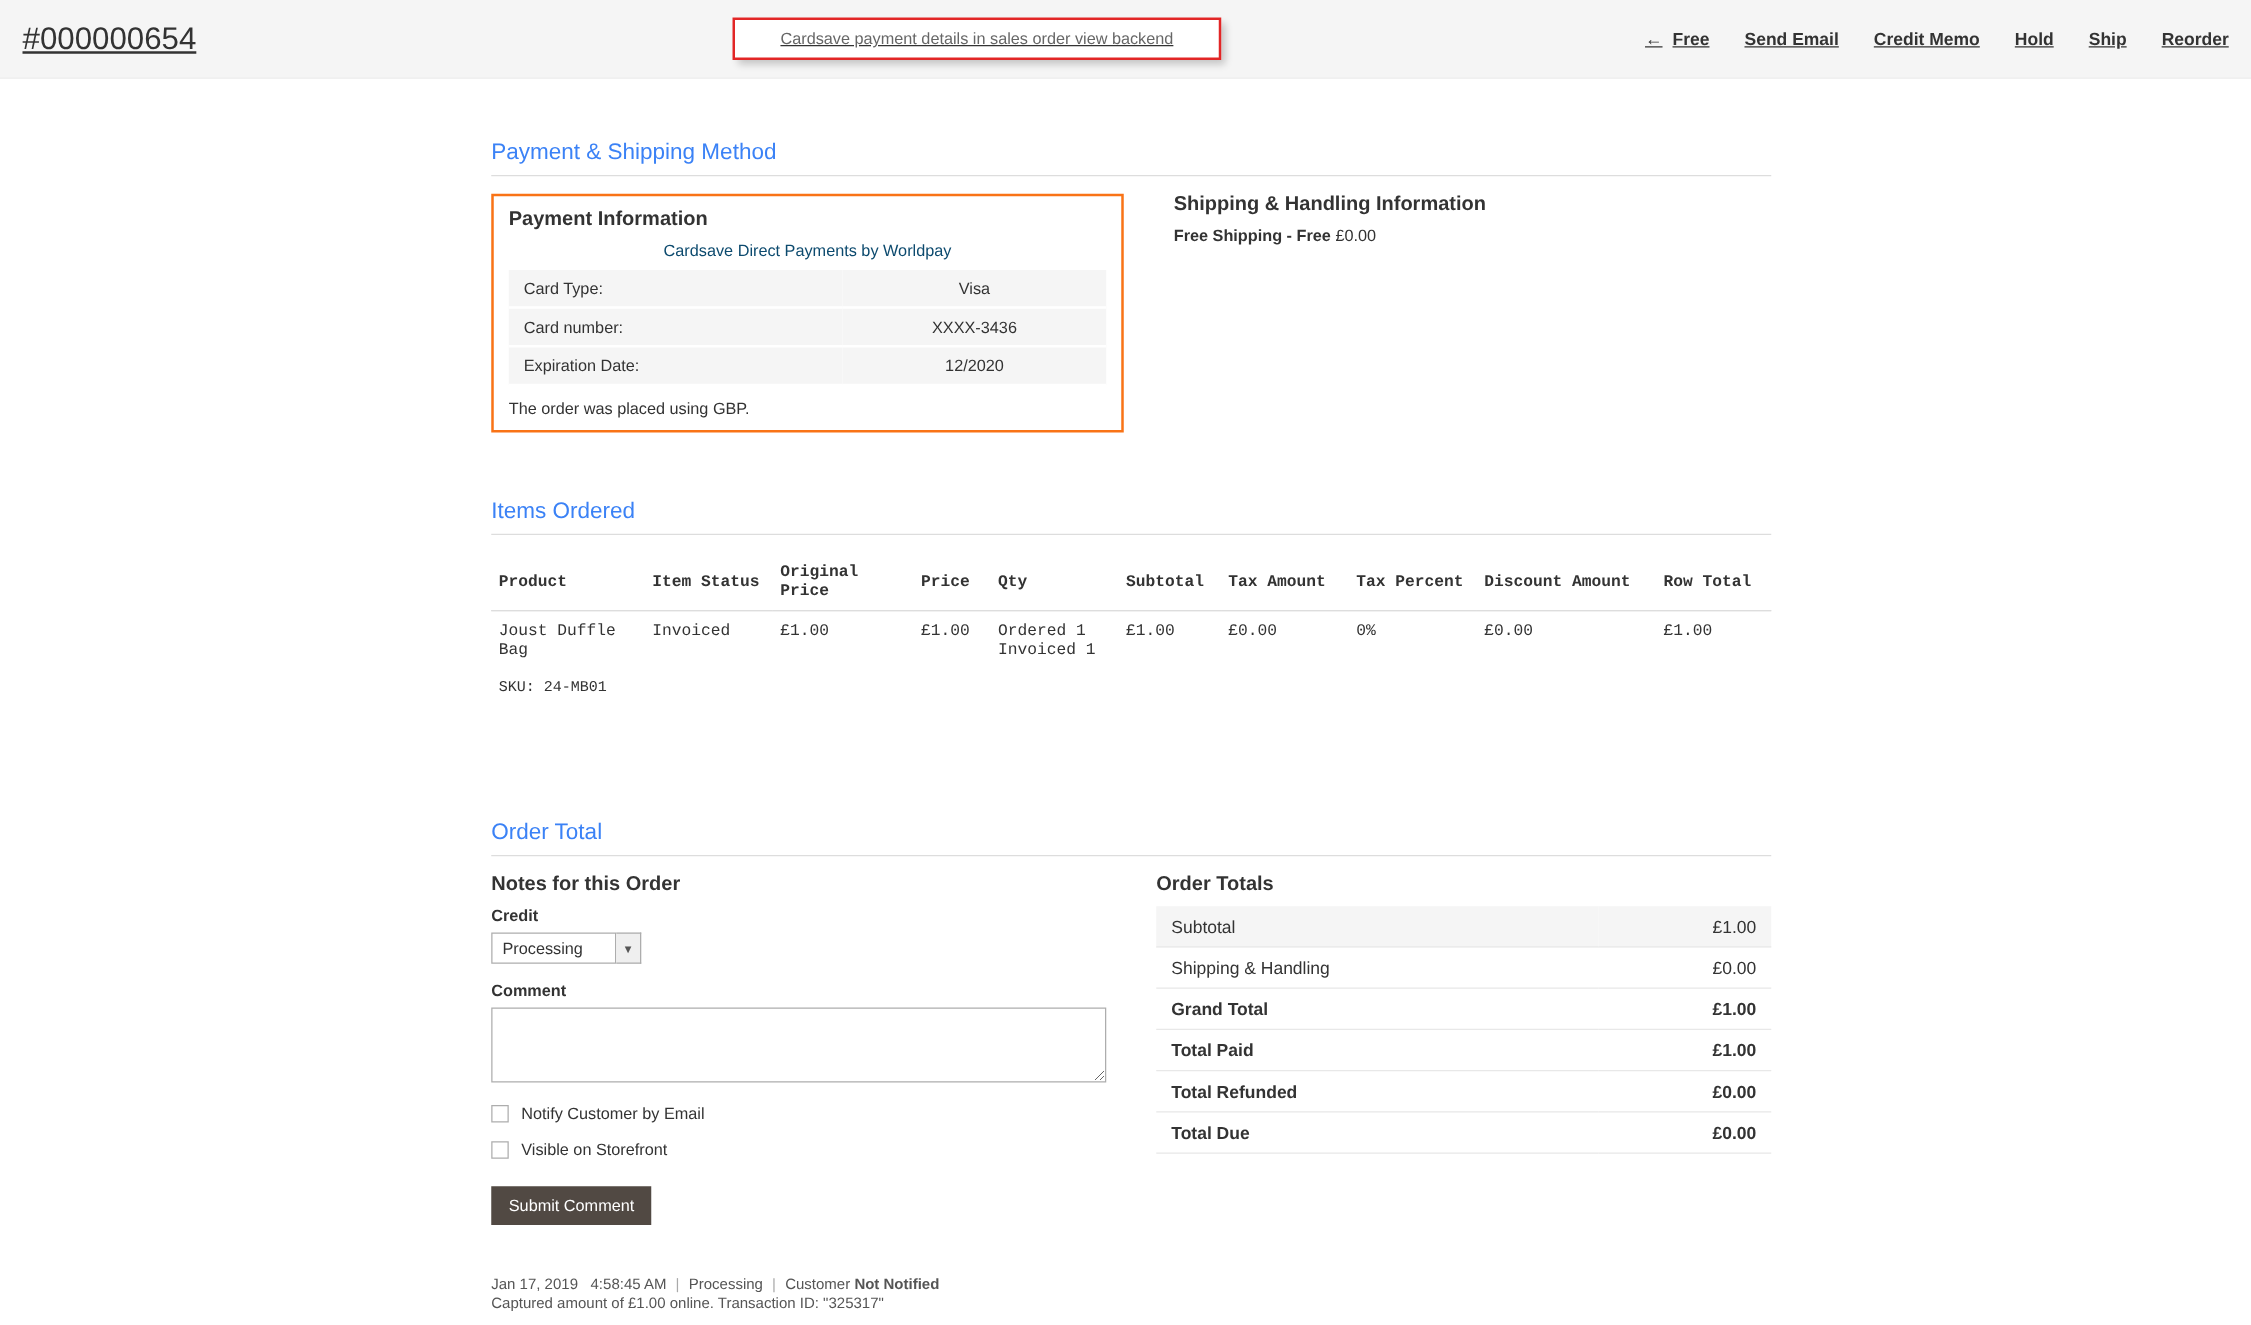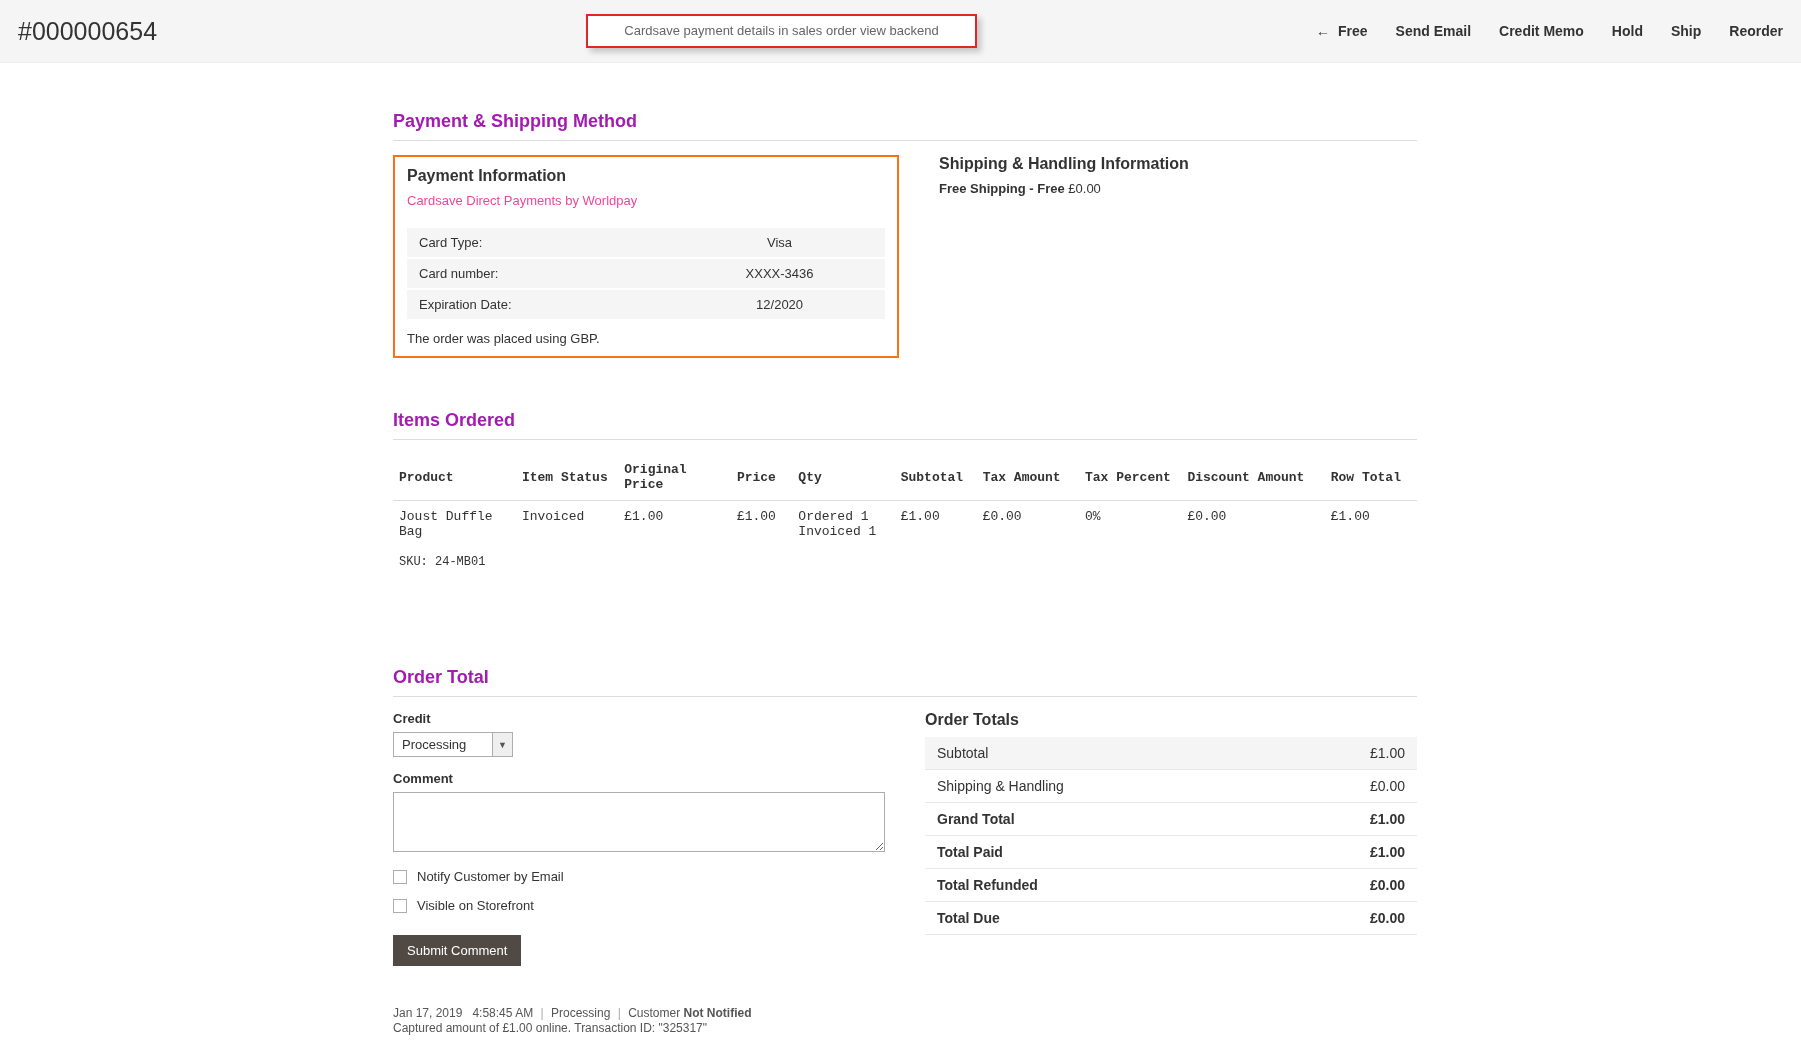--- a/index.html
+++ b/index.html
@@ -10,20 +10,21 @@
     color: #333;
     font-size: 13px;
   }
   .header {
     background: #f5f5f5;
     padding: 14px 18px;
     display: flex;
     align-items: center;
     justify-content: space-between;
     border-bottom: 1px solid #eee;
+    text-decoration: underline;
   }
   .header-title {
     font-size: 25px;
     font-weight: 400;
     color: #333;
   }
   .callout {
     border: 2px solid #e22626;
     background: #fff;
     color: #666;
@@ -48,23 +49,23 @@
     cursor: pointer;
     font-size: 14px;
   }
   .content {
     padding: 20px 18px 50px;
     max-width: 1060px;
     margin-left: 375px;
   }
   .section-title {
     font-size: 18px;
-    color: #a21caf;
+    color: #3b82f6;
     margin: 28px 0 8px;
-    font-weight: 700;
+    font-weight: 400;
   }
   .hr-full {
     border: none;
     border-top: 1px solid #ddd;
     margin: 0 0 14px;
   }
   .two-col {
     display: flex;
     gap: 40px;
   }
@@ -73,22 +74,23 @@
     border: 2px solid #f97316;
     padding: 10px 12px;
   }
   .block-title {
     font-size: 16px;
     font-weight: 700;
     margin-bottom: 8px;
   }
   .pay-method {
     font-size: 13px;
-    color: #ec4899;
-    margin-bottom: 20px;
+    color: #0c4a6e;
+    margin-bottom: 8px;
+    text-align: center;
   }
   .pay-table {
     width: 100%;
     border-collapse: collapse;
     margin-bottom: 10px;
   }
   .pay-table tr { background: #f5f5f5; border-bottom: 2px solid #fff; }
   .pay-table td { padding: 7px 12px; font-size: 13px; }
   .pay-table td:last-child { text-align: center; }
   .placed-note { font-size: 13px; }
@@ -287,20 +289,21 @@
         <td>£1.00</td>
       </tr>
     </tbody>
   </table>
 
   <div class="section-title" style="margin-top:90px">Order Total</div>
   <hr class="hr-full">
 
   <div class="order-total-row">
     <div>
+      <div class="block-title">Notes for this Order</div>
       <label class="label">Credit</label>
       <div class="select-wrap">
         <div class="select-field">Processing</div>
         <div class="select-btn">▼</div>
       </div>
       <label class="label">Comment</label>
       <textarea class="textarea" style=""></textarea>
       <div class="check-row">
         <div class="checkbox"></div>
         <span>Notify Customer by Email</span>

